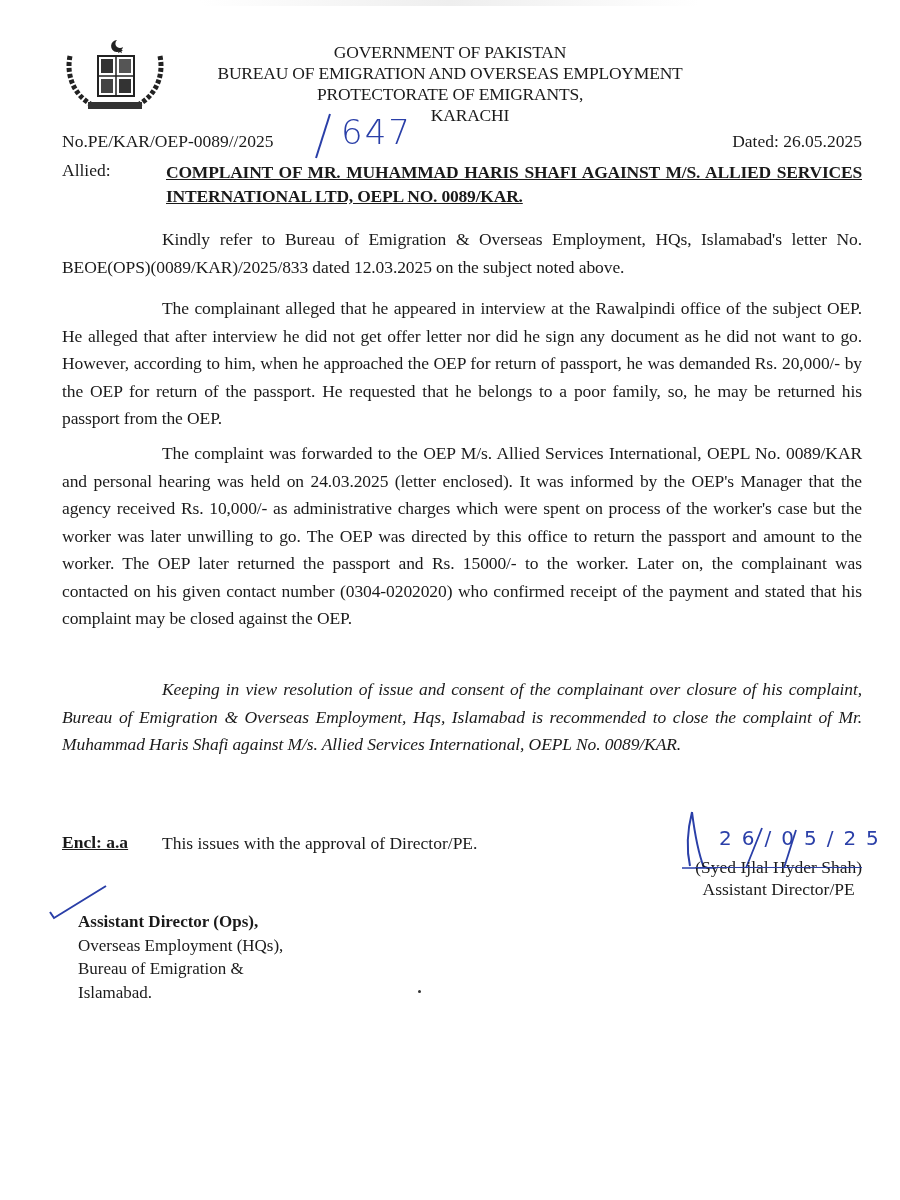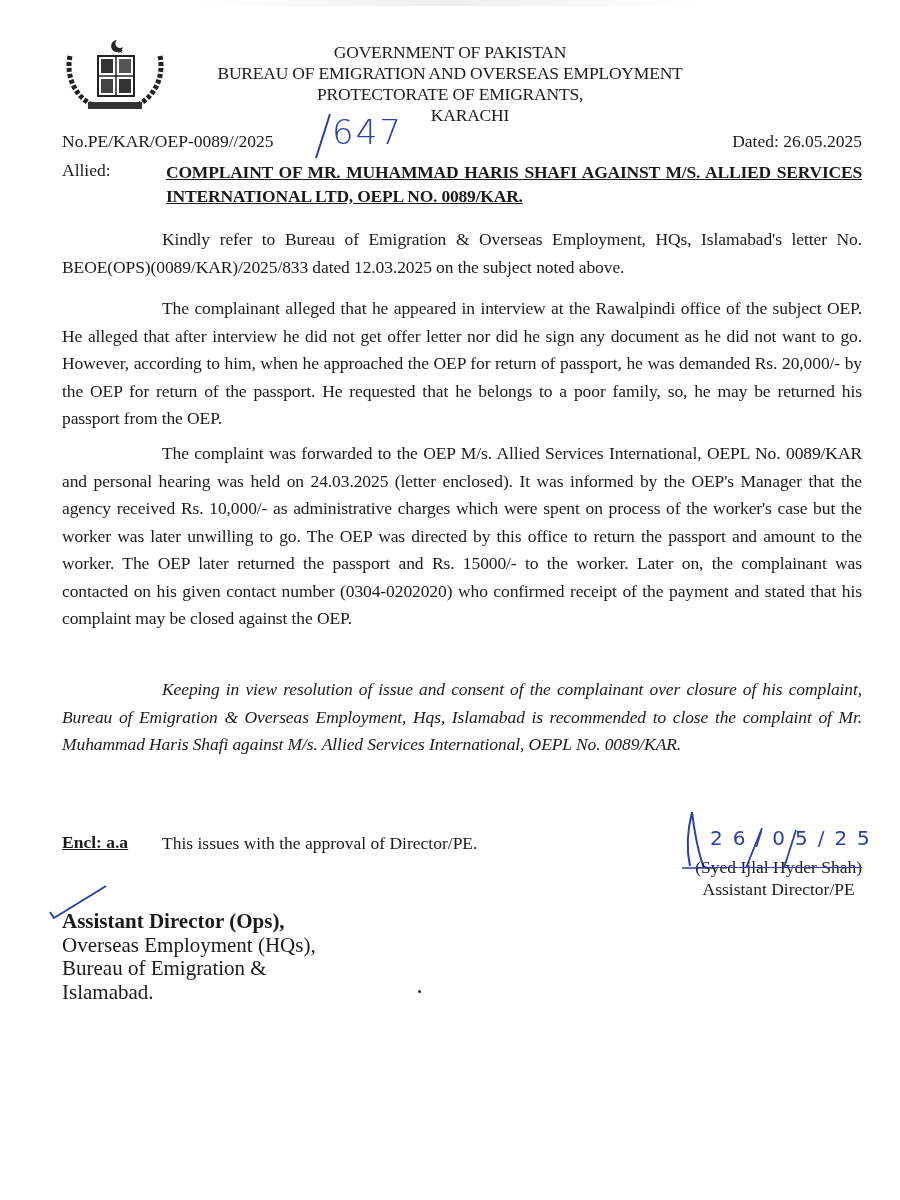--- a/index.html
+++ b/index.html
@@ -4,34 +4,34 @@
   <style>
     html, body { margin: 0; padding: 0; }
     body {
       width: 900px; height: 1200px; background: #ffffff; position: relative;
       font-family: "Liberation Serif", "DejaVu Serif", serif; color: #1a1a1a;
       overflow: hidden;
     }
     .abs { position: absolute; }
     .hdr { left: 0; width: 900px; text-align: center; font-size: 17.5px; letter-spacing: -0.2px; }
     .emblem { left: 62px; top: 36px; width: 106px; height: 80px; }
-    .ink { color: #2a3fa8; }
+    .ink { color: #2a3fa8; margin-left: 9px; }
     .para {
       left: 62px; width: 800px; font-size: 17.5px; line-height: 27.5px;
       text-align: justify; text-indent: 100px; letter-spacing: -0.1px;
     }
     .subject-label { left: 62px; top: 160px; font-size: 17.5px; }
     .subject-text {
       left: 166px; width: 696px; top: 160px; font-size: 17.5px; font-weight: bold;
       line-height: 24px; text-decoration: underline; text-align: justify; text-align-last: left;
       letter-spacing: -0.2px;
     }
     .bold { font-weight: bold; }
     .ul { text-decoration: underline; }
-    .addr { left: 62px; font-size: 21px; line-height: 23.5px; }
+    .addr { left: 78px; font-size: 17px; line-height: 23.5px; }
     .signed-block { right: 38px; text-align: center; font-size: 17.5px; line-height: 22px; }
     .strike { text-decoration: line-through; text-decoration-color: #2a3fa8; }
     .top-smudge { left: 200px; top: 0px; width: 500px; height: 6px; background: linear-gradient(90deg, transparent, #eeeeee, transparent); }
   </style>
 </head>
 <body>
 
 <div class="abs top-smudge"></div>
 
 <svg class="abs emblem" viewBox="0 0 106 80">

